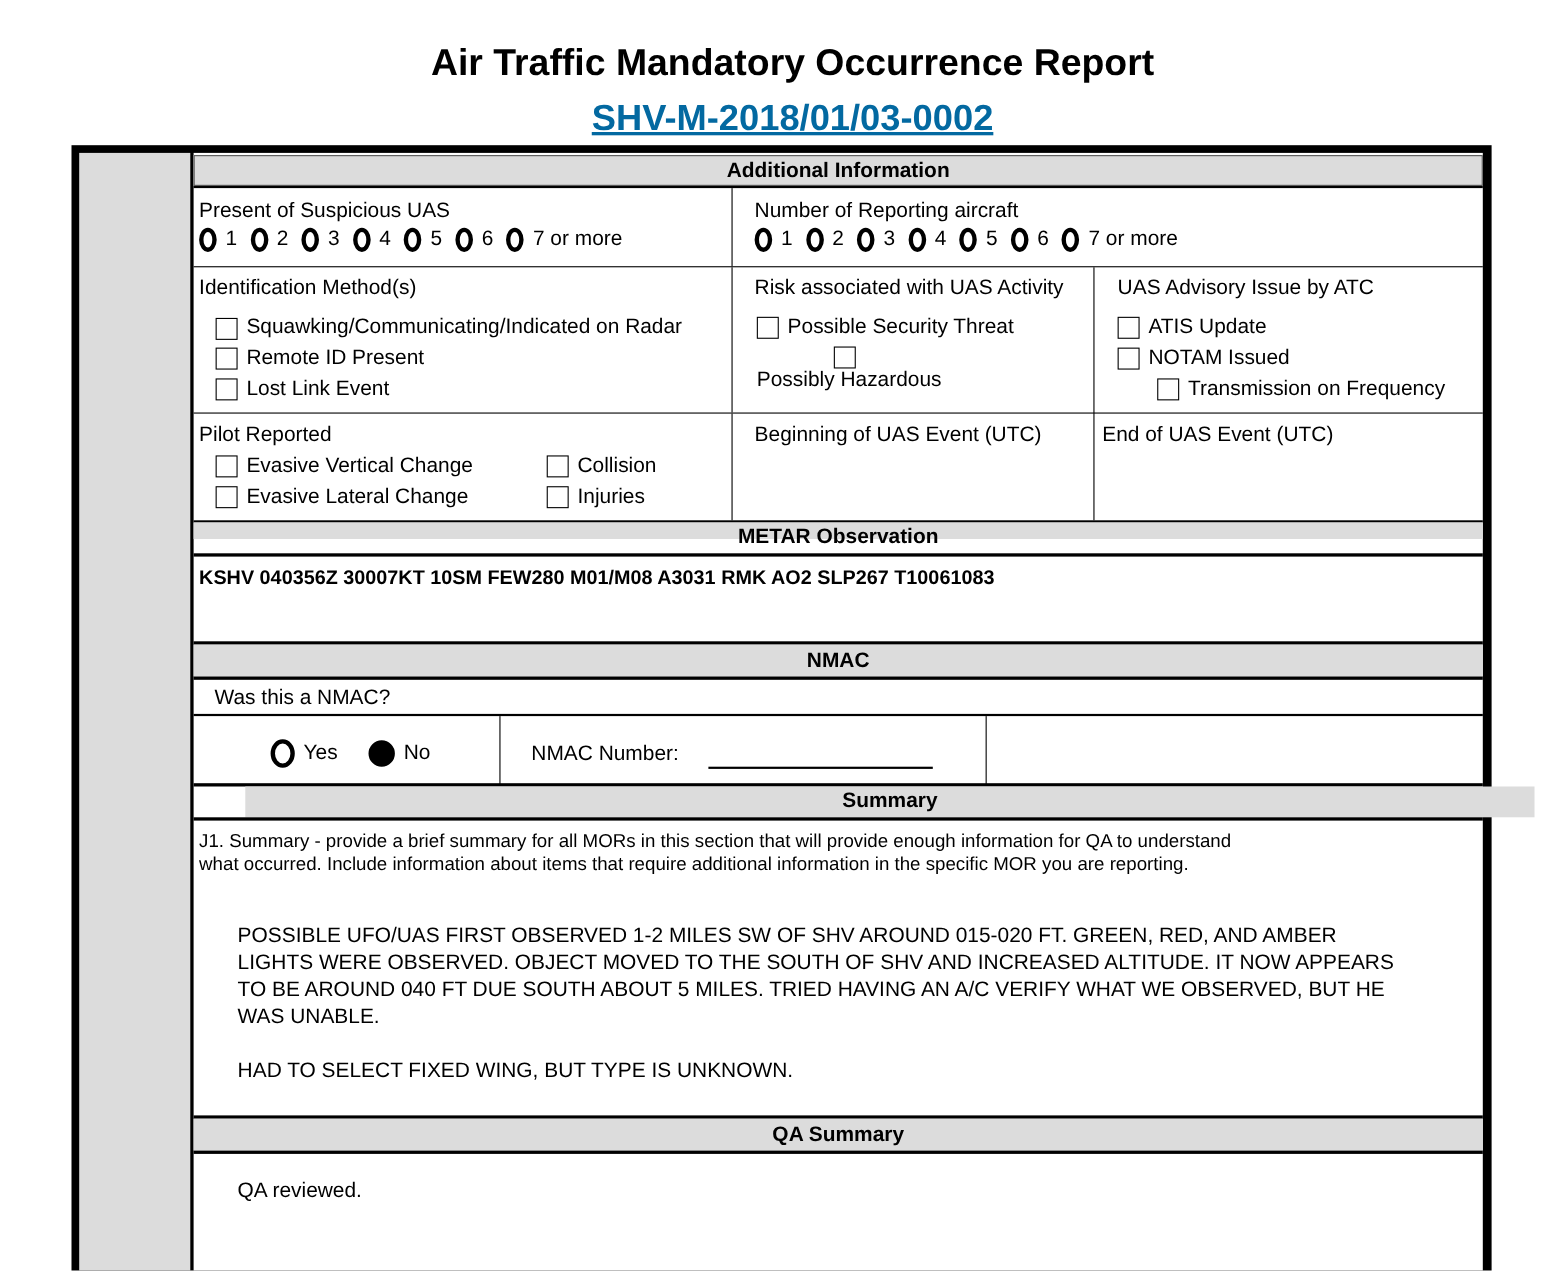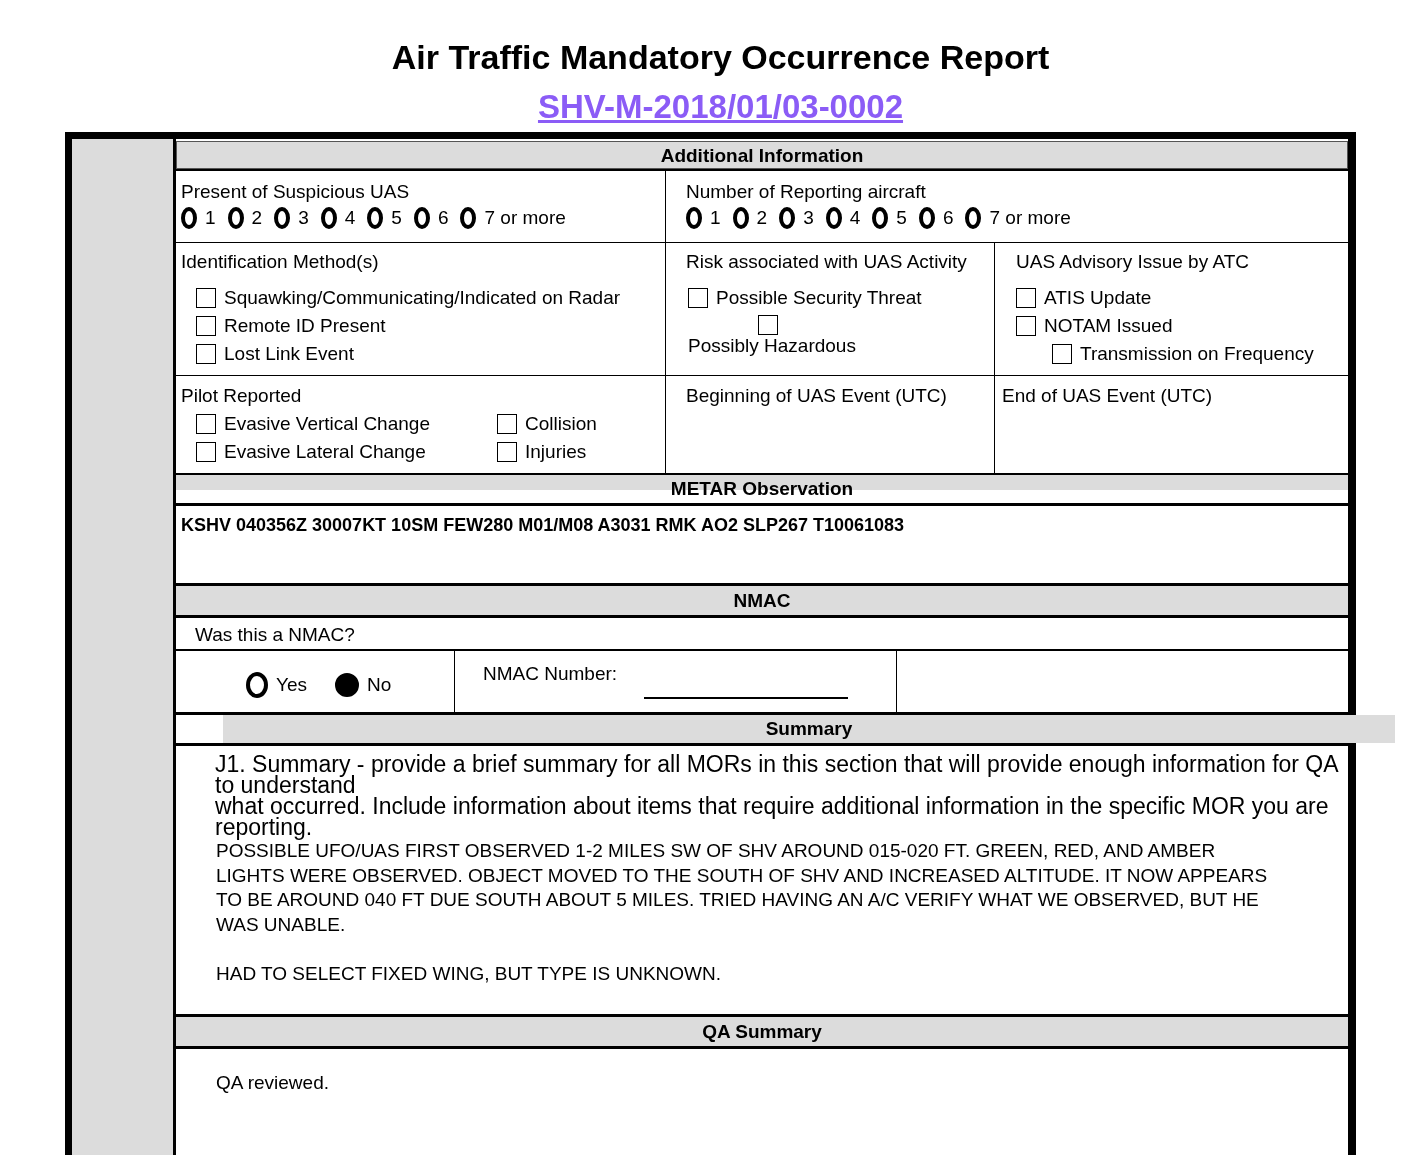--- a/index.html
+++ b/index.html
@@ -1,34 +1,34 @@
 <!DOCTYPE html>
 <html><head>
 <meta charset="utf-8">
 <style>
   html, body { margin:0; padding:0; background:#ffffff; }
   body { width:1411px; height:1155px; overflow:hidden; position:relative; font-family:"Liberation Sans", sans-serif; color:#000; }
   .title { position:absolute; left:0; width:1441px; top:38px; text-align:center; font-weight:bold; font-size:34px; letter-spacing:0px; }
   .subtitle { position:absolute; left:0; width:1441px; top:88px; text-align:center; font-weight:bold; font-size:33px; }
-  .subtitle a { color:#8b5cf6; text-decoration:underline; }
+  .subtitle a { color:#0369a1; text-decoration:underline; }
   .frame { position:absolute; left:65px; top:132px; width:1291px; height:1040px; background:#000; }
   .gutter { position:absolute; left:72px; top:139px; width:101px; height:1030px; background:#dcdcdc; }
   .content { position:absolute; left:176px; top:139px; width:1172px; height:1030px; background:#fff; }
   .hdr { position:absolute; left:0; width:1172px; background:#dcdcdc; text-align:center; font-weight:bold; font-size:19px; box-sizing:border-box; }
   .hline { position:absolute; left:0; width:1172px; background:#000; }
   .vline { position:absolute; width:1px; background:#000; }
   .lbl { position:absolute; font-size:19px; white-space:nowrap; }
   .radio-row { position:absolute; font-size:19px; white-space:nowrap; display:flex; align-items:center; }
   .radio { display:inline-block; width:16px; height:22px; border:4px solid #000; border-radius:50%; box-sizing:border-box; margin-right:8px; }
   .radio.filled { background:#000; }
   .radio-lbl { margin-right:12px; }
   .cb-row { position:absolute; font-size:19px; white-space:nowrap; display:flex; align-items:center; }
   .cb { display:inline-block; width:20px; height:20px; border:1.5px solid #000; box-sizing:border-box; margin-right:8px; background:#fff; }
   .metar { position:absolute; left:5px; top:376px; font-size:18px; font-weight:bold; white-space:nowrap; }
-  .para { position:absolute; font-size:23px; line-height:21px;margin-left:34px; }
+  .para { position:absolute; font-size:17px; line-height:21px; }
   .narr { position:absolute; left:40px; font-size:19px; line-height:24.5px; width:1110px; }
   .blank-line { position:absolute; height:1.5px; background:#000; }
 </style>
 </head>
 <body>
 
 <div class="title">Air Traffic Mandatory Occurrence Report</div>
 <div class="subtitle"><a>SHV-M-2018/01/03-0002</a></div>
 
 <div class="frame"></div>
@@ -70,21 +70,21 @@
     <span class="radio"></span>
       <span class="radio-lbl">5</span>
     <span class="radio"></span>
       <span class="radio-lbl">6</span>
     <span class="radio"></span>
       <span class="radio-lbl">7 or more</span>
   </div>
   <div class="hline" style="top:103px;height:1px;"></div>
 
   <div class="lbl" style="left:5px;top:112px;text-align:right;">Identification Method(s)</div>
-  <div class="cb-row" style="left:20px;top:148px;">
+  <div class="cb-row" style="left:20px;top:148px;align-items:flex-end;">
       <span class="cb"></span>
       <span>Squawking/Communicating/Indicated on Radar</span>
     </div>
   <div class="cb-row" style="left:20px;top:176px;">
       <span class="cb"></span>
       <span>Remote ID Present</span>
     </div>
   <div class="cb-row" style="left:20px;top:204px;">
       <span class="cb"></span>
       <span>Lost Link Event</span>
@@ -148,21 +148,21 @@
   <div class="hline" style="top:476px;height:3px;"></div>
   <div class="lbl" style="left:19px;top:485px;">Was this a NMAC?</div>
   <div class="hline" style="top:510px;height:2px;"></div>
   <div class="radio-row" style="left:70px;top:533px;">
     <span class="radio" style="width:22px;height:26px;"></span>
       <span class="radio-lbl" style="margin-right:28px;">Yes</span>
     <span class="radio filled" style="width:24px;height:24px;"></span>
       <span class="radio-lbl">No</span>
   </div>
   <div class="vline" style="left:278px;top:512px;height:62px;"></div>
-  <div class="lbl" style="left:307px;top:524px;">NMAC Number:</div>
+  <div class="lbl" style="left:307px;top:536px;">NMAC Number:</div>
   <div class="blank-line" style="left:468px;top:558px;width:204px;"></div>
   <div class="vline" style="left:720px;top:512px;height:62px;"></div>
 
   <div class="hline" style="top:573px;height:3px;"></div>
   <div class="hdr" style="top:576px;height:28px;line-height:28px;margin-left:47px;">Summary</div>
   <div class="hline" style="top:604px;height:3px;"></div>
   <div class="para" style="left:5px;top:615px;">
     <div>J1. Summary - provide a brief summary for all MORs in this section that will provide enough information for QA to understand</div>
     <div>what occurred. Include information about items that require additional information in the specific MOR you are reporting.</div>
   </div>

